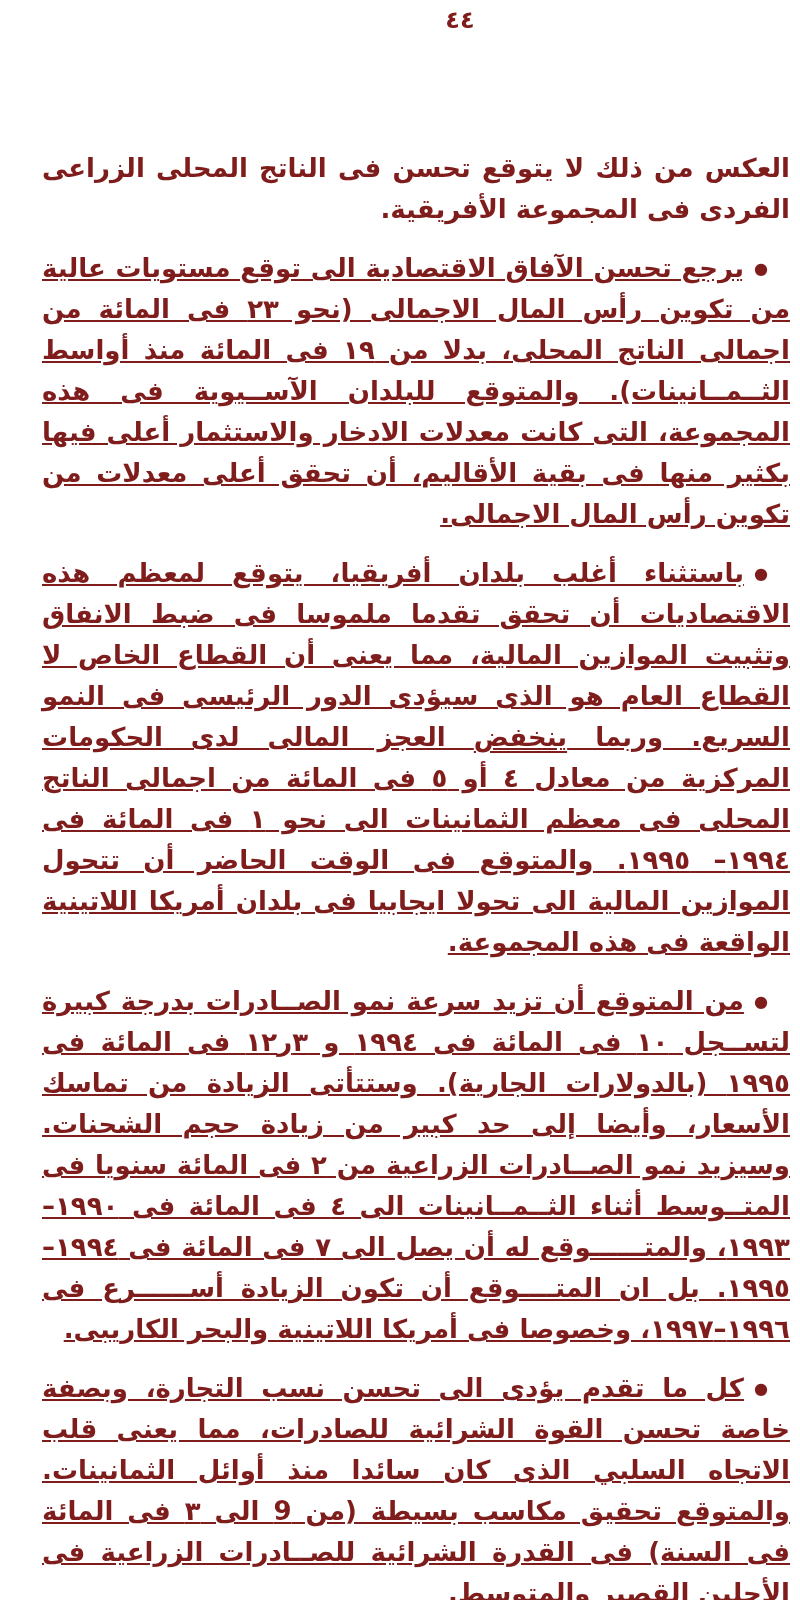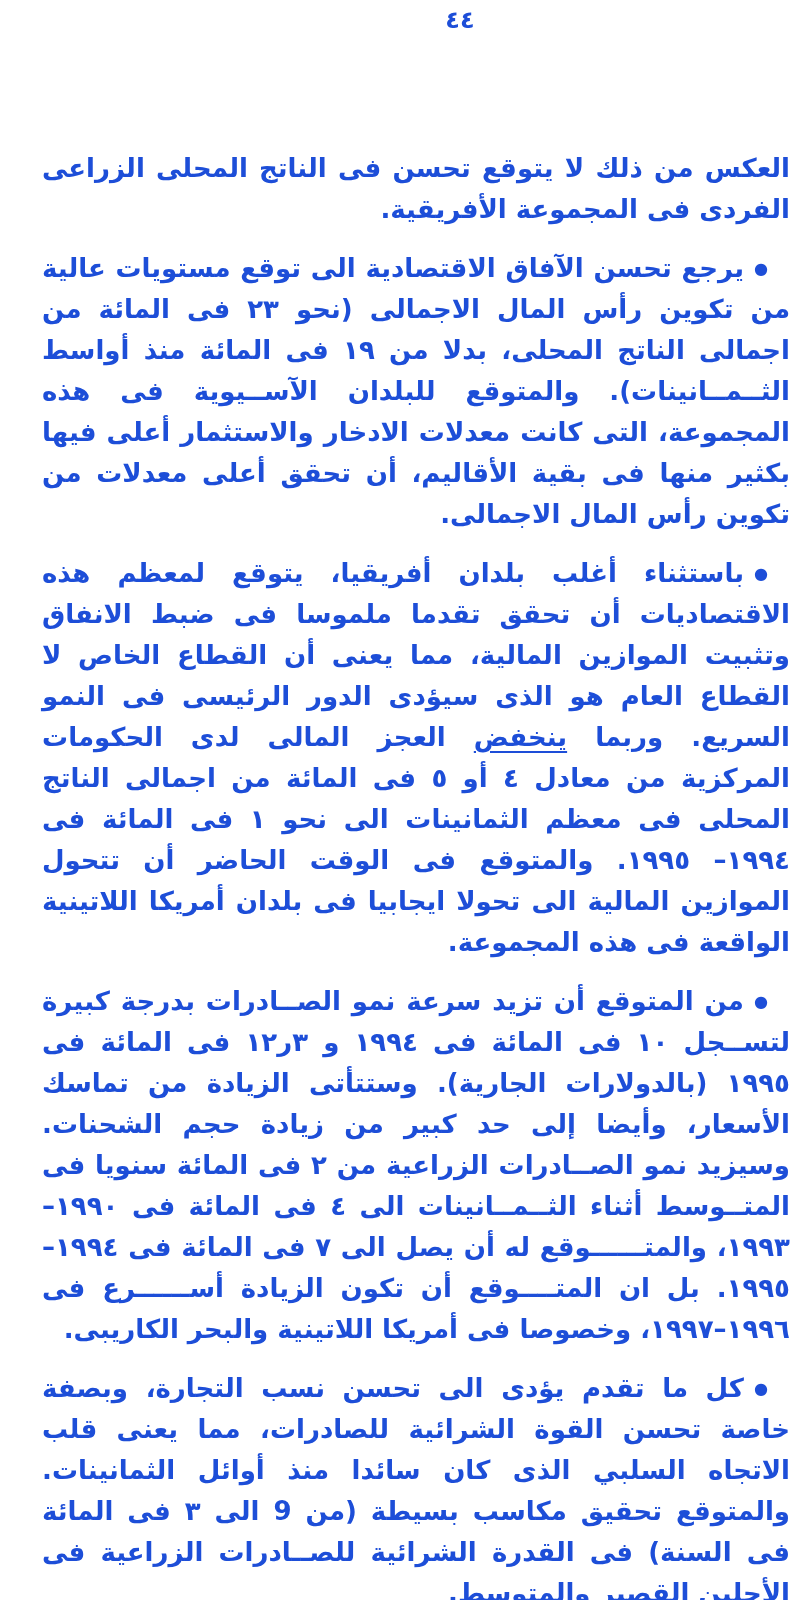--- a/index.html
+++ b/index.html
@@ -1,21 +1,21 @@
 <!DOCTYPE html>
 <html lang="ar" dir="rtl"><head>
 <meta charset="utf-8">
 <style>
   html, body { margin: 0; padding: 0; background: #ffffff; }
   .page {
     position: relative;
     width: 800px;
     height: 1600px;
     background: #ffffff;
-    color: #1d4ed8;
+    color: #7f1d1d;
     direction: rtl;
     overflow: hidden;
     box-sizing: border-box;
     padding: 6px 10px 0 42px;
     font-family: "DejaVu Sans", sans-serif;
     font-weight: 700;
   }
   .page-number {
     position: relative;
     left: 44px; 
@@ -25,21 +25,21 @@
     letter-spacing: 2px;
   }
   .content {
     margin-top: 114px;
     font-size: 26px;
     line-height: 41px;
     text-align: justify;
     text-justify: inter-word;
   }
   .para { margin: 18px 0 5px 0; }
-  .bullet-item { text-indent: 22px; } 
+  .bullet-item { text-indent: 22px; text-decoration: underline; } 
   .bullet-marker {
     font-size: 0.62em;
     vertical-align: 3px;
     margin-left: 10px;
     display: inline-block;
     text-indent: 0;
   }
   .u {
     text-decoration: underline;
     text-decoration-thickness: 2px;

